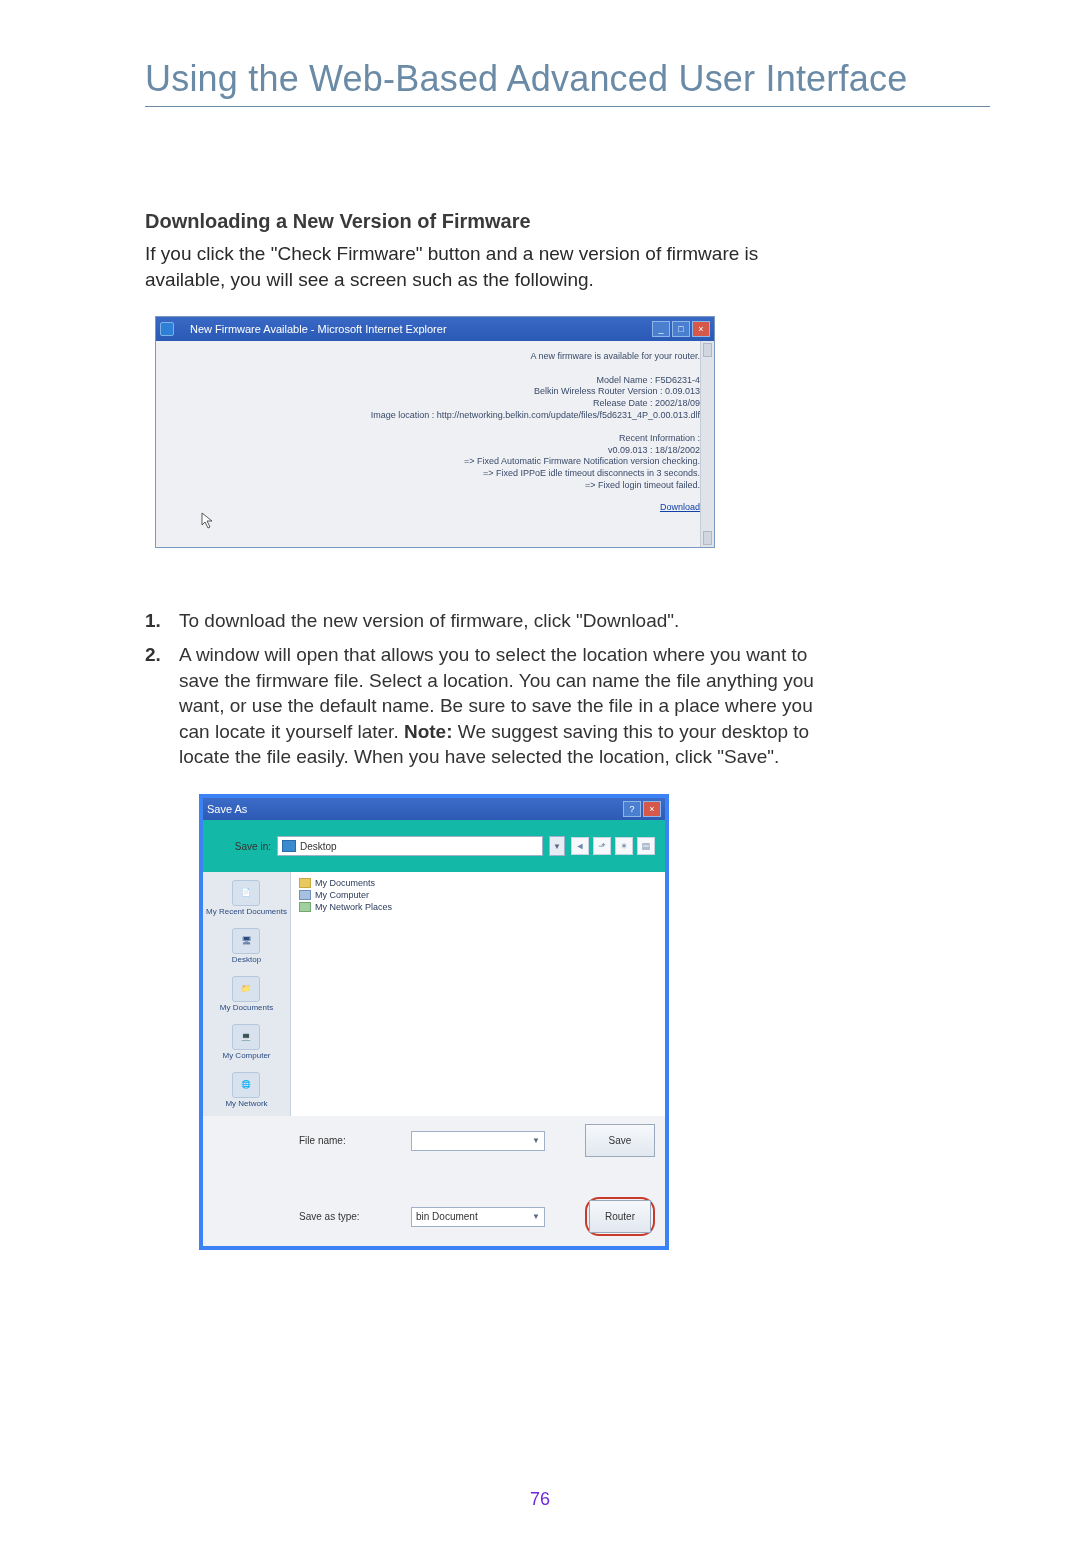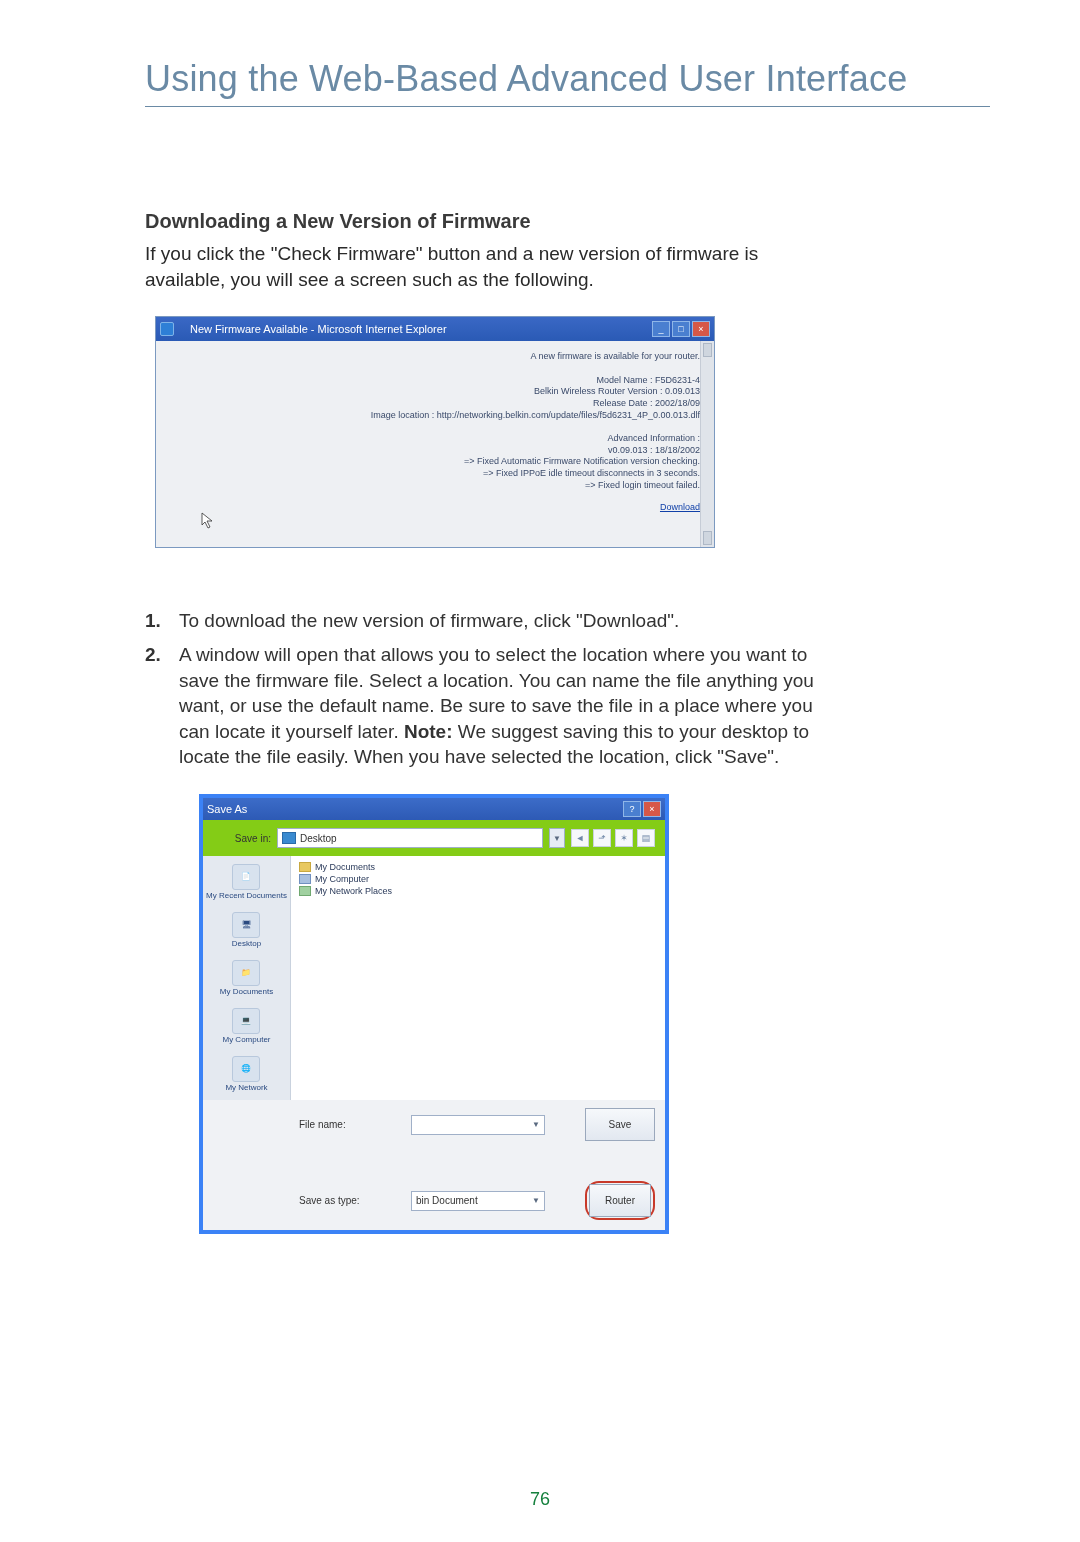--- a/index.html
+++ b/index.html
@@ -144,23 +144,23 @@
     display: flex;
     align-items: center;
     justify-content: space-between;
     padding: 0 4px;
   }
   .sa-titlebar .right { display: flex; gap: 2px; }
   .sa-top {
     display: flex;
     align-items: center;
     gap: 6px;
-    padding: 8px 10px;
+    padding: 16px 10px;
     font-size: 10px;
-    background: #84cc16;
+    background: #14b8a6;
   }
   .sa-top .label { color: #333; width: 58px; text-align: right; }
   .save-in-combo {
     flex: 1;
     height: 20px;
     border: 1px solid #a0b0c8;
     background: #fff;
     display: flex;
     align-items: center;
     padding: 0 4px;
@@ -259,21 +259,21 @@
     border: 2px solid #c83a2a;
     border-radius: 14px;
     padding: 1px 2px;
   }
   .page-number {
     position: absolute;
     bottom: 32px;
     left: 0; right: 0;
     text-align: center;
     font-size: 18px;
-    color: #15803d;
+    color: #6d28d9;
   }
 </style>
 </head>
 <body>
 
 <div class="page-title">Using the Web-Based Advanced User Interface</div>
 
 <div class="content">
   <div class="section-heading">Downloading a New Version of Firmware</div>
   <p class="body-text">If you click the "Check Firmware" button and a new version of firmware is available, you will see a screen such as the following.</p>
@@ -291,21 +291,21 @@
       </div>
     </div>
     <div class="browser-body">
       <div>A new firmware is available for your router.</div>
       <br>
       <div>Model Name : F5D6231-4</div>
       <div>Belkin Wireless Router Version : 0.09.013</div>
       <div>Release Date : 2002/18/09</div>
       <div>Image location : http://networking.belkin.com/update/files/f5d6231_4P_0.00.013.dlf</div>
       <br>
-      <div>Advanced Information :</div>
+      <div>Recent Information :</div>
       <div>v0.09.013 : 18/18/2002</div>
       <div>=&gt; Fixed Automatic Firmware Notification version checking.</div>
       <div>=&gt; Fixed IPPoE idle timeout disconnects in 3 seconds.</div>
       <div>=&gt; Fixed login timeout failed.</div>
       <a class="download-link">Download</a>
       <span class="cursor-icon">
         <svg viewBox="0 0 16 18">
             <path d="M2 2 L2 14 L5 11 L8 17 L10 16 L7 10 L12 10 Z" fill="#fff" stroke="#333" stroke-width="0.8"></path>
           </svg>
       </span>

